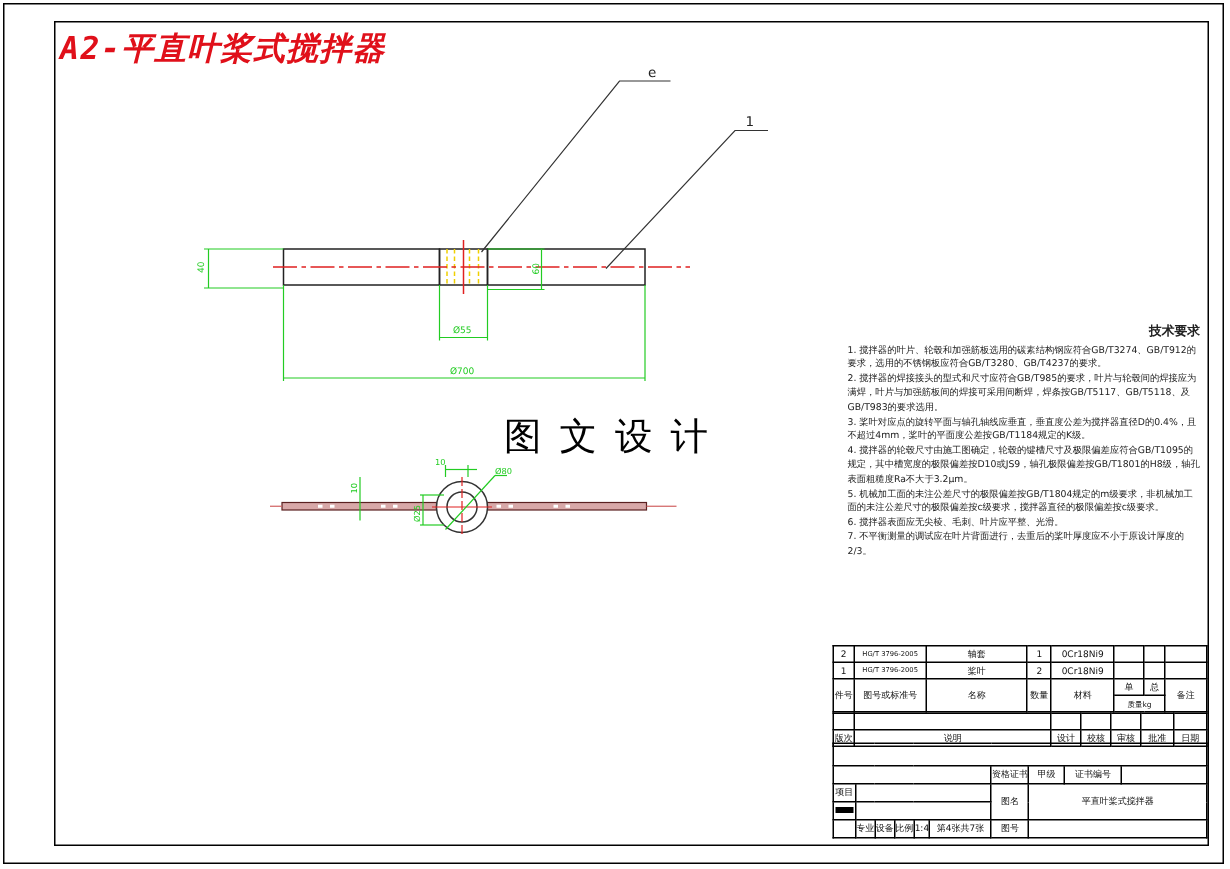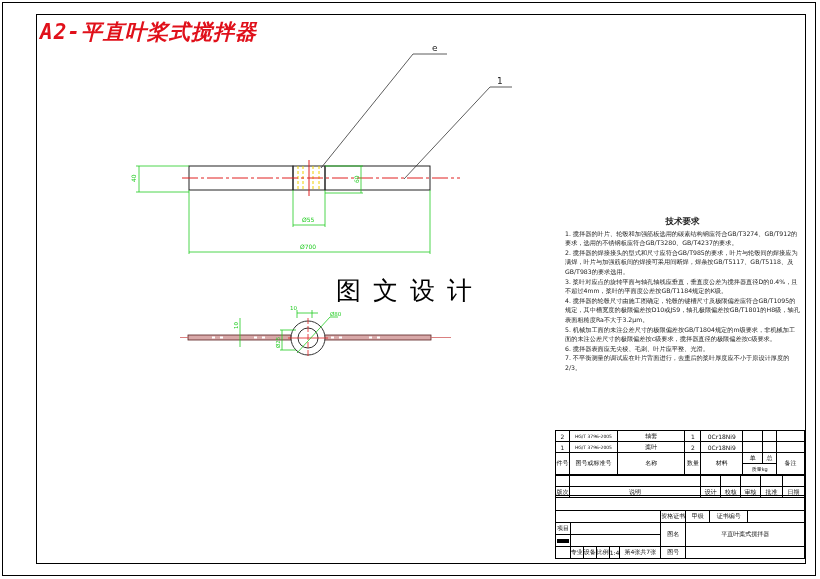--- a/index.html
+++ b/index.html
@@ -3,21 +3,21 @@
   <meta charset="utf-8">
   <style>
     html, body { margin: 0; padding: 0; background: #ffffff; }
     body { width: 820px; height: 579px; position: relative; overflow: hidden; font-family: "DejaVu Sans", sans-serif; }
     .outer-frame { position: absolute; left: 2px; top: 2px; width: 814px; height: 574px; border: 1px solid #000; box-sizing: border-box; }
     .inner-frame { position: absolute; left: 36px; top: 14px; width: 770px; height: 550px; border: 1.5px solid #000; box-sizing: border-box; }
     .title { position: absolute; left: 40px; top: 18px; color: #e0101a; font-size: 21px; font-weight: bold; letter-spacing: 1px; font-family: "DejaVu Sans Mono", monospace; font-style: italic; }
     .watermark { position: absolute; left: 336px; top: 274px; font-size: 25px; letter-spacing: 12px; color: #000; font-family: Liberation Mono, monospace; }
     svg.drawing { position: absolute; left: 0; top: 0; }
     .tech { position: absolute; left: 565px; top: 217px; width: 235px; font-size: 6.2px; line-height: 9.6px; color: #222; }
-    .tech .heading { text-align: center; font-size: 8.5px; font-weight: bold; margin-bottom: 2px; }
+    .tech .heading { text-align: right; font-size: 8.5px; font-weight: bold; margin-bottom: 2px; }
     .tech p { margin: 0; }
     .tb { position: absolute; border-collapse: collapse; font-size: 6px; color: #111; }
     .tb td { border: 1px solid #000; text-align: center; padding: 0; height: 10px; white-space: nowrap; overflow: hidden; }
   </style>
 </head>
 <body>
 
 <div class="outer-frame"></div>
 <div class="inner-frame"></div>
 

